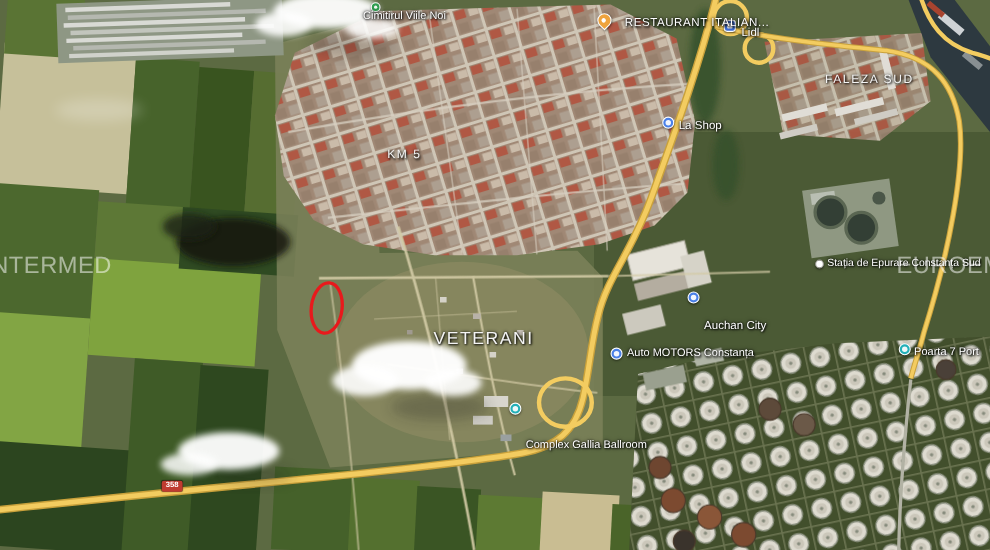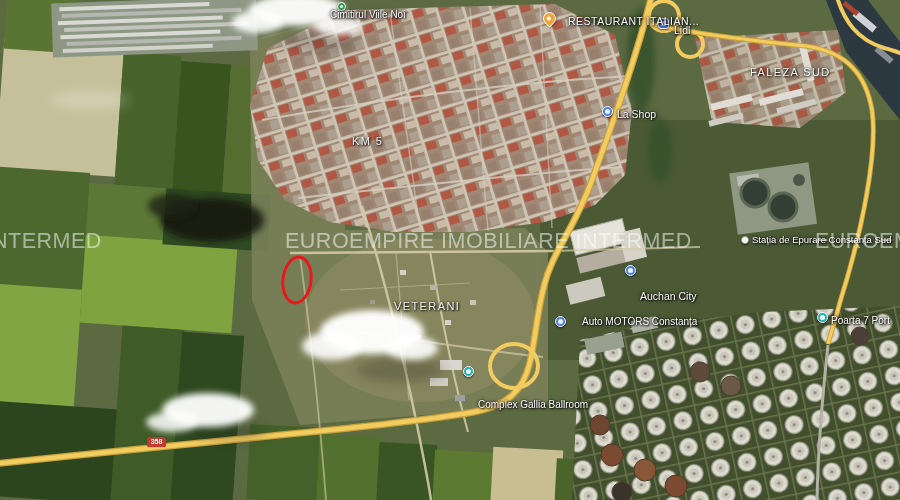--- a/index.html
+++ b/index.html
@@ -237,23 +237,22 @@
   <div class="m dot" style="left:741px;top:236px;"></div>
 
   <span class="poi" style="left:330px;top:9px;font-size:10px;">Cimitirul Viile Noi</span>
   <span class="poi" style="left:568px;top:15px;letter-spacing:.5px;">RESTAURANT ITALIAN...</span>
   <span class="poi" style="left:674px;top:24px;">Lidl</span>
   <span class="area" style="left:710px;top:66px;margin-left:40px;">FALEZA SUD</span>
   <span class="area" style="left:352px;top:135px;text-align:right;">KM 5</span>
   <span class="poi" style="left:617px;top:108px;">La Shop</span>
   <span class="poi small" style="left:752px;top:234px;">Stația de Epurare Constanța Sud</span>
   <span class="poi" style="left:640px;top:266px;margin-top:24px;">Auchan City</span>
-  <span class="poi" style="left:570px;top:316px;font-size:10px;margin-left:12px;">Auto MOTORS Constanța</span>
-  <span class="area" style="left:394px;top:300px;font-size:11px;text-align:right;">VETERANI</span>
+  <span class="poi" style="left:570px;top:316px;font-size:10px;">Auto MOTORS Constanța</span>
+  <span class="area" style="left:394px;top:300px;font-size:16px;text-align:right;">VETERANI</span>
   <span class="poi" style="left:478px;top:371px;font-size:10px;margin-top:28px;">Complex Gallia Ballroom</span>
   <span class="poi" style="left:831px;top:315px;font-size:10px;text-align:right;">Poarta 7 Port</span>
 
   <span class="badge" style="left:147px;top:437px;background:#bf3b30;">358</span>
 
   <span class="wm" style="left:-8px;">NTERMED</span>
-  <span class="wm" style="left:285px;">EUROEMPIRE IMOBILIARE INTERMED</span>
   <span class="wm" style="left:815px;">EUROEMP</span>
 </div>
 
 </body></html>

